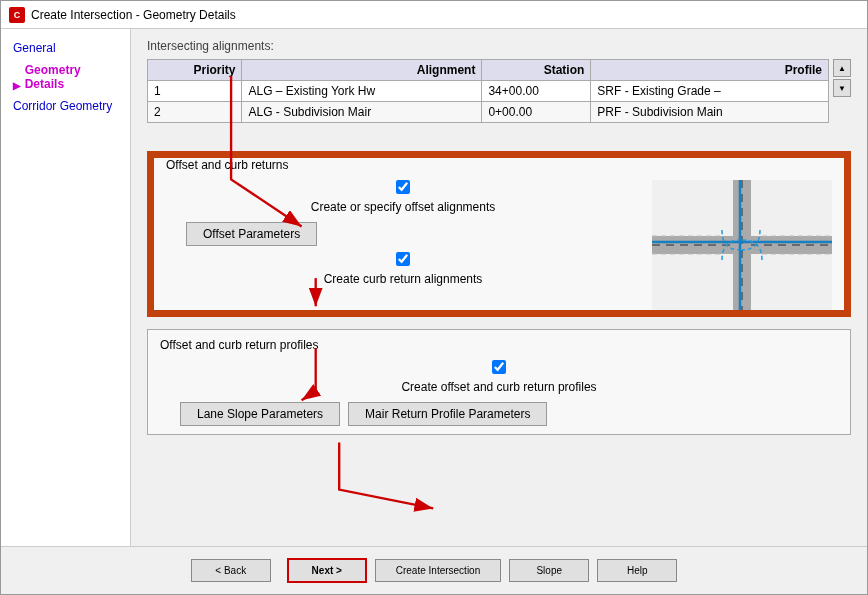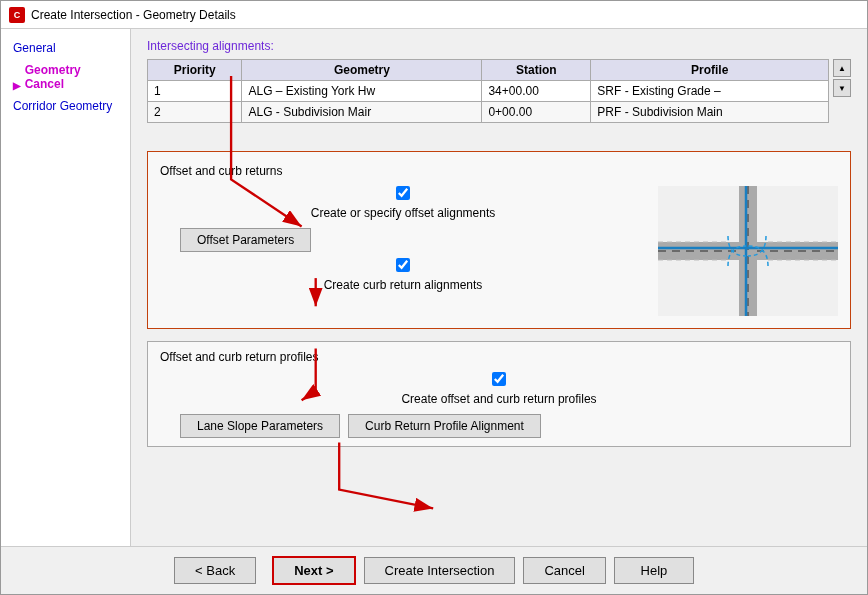--- a/index.html
+++ b/index.html
@@ -73,35 +73,35 @@
     
     .panel {
       flex: 1;
       padding: 10px 16px;
       overflow-y: auto;
       background: #f0f0f0;
       position: relative;
     }
     .section-label {
       font-size: 12px;
-      color: #6d28d9;
+      color: #404040;
       margin-bottom: 6px;
     }
     
     .intersecting-table {
       width: 100%;
       border-collapse: collapse;
       background: #fff;
       margin-bottom: 14px;
     }
     .intersecting-table th {
       background: #dde;
       border: 1px solid #aaa;
       padding: 3px 6px;
-      text-align: center;
+      text-align: right;
       font-weight: bold;
       font-size: 12px;
     }
     .intersecting-table td {
       border: 1px solid #aaa;
       padding: 3px 6px;
       font-size: 12px;
       background: #fff;
     }
     .intersecting-table tr:nth-child(even) td { background: #f7f7f7; }
@@ -120,23 +120,23 @@
       width: 18px;
       height: 18px;
       background: #e0e0e0;
       border: 1px solid #999;
       cursor: pointer;
       display: flex; align-items: center; justify-content: center;
       font-size: 8px;
     }
     
     .section-box {
-      border: 1px solid #c2410c;
+      border: 7px solid #c2410c;
       background: #f8f8f8;
-      padding: 12px 12px;
+      padding: 0 12px;
       margin-bottom: 12px;
     }
     .section-box-title {
       font-size: 12px;
       font-weight: normal;
       color: #000;
       margin-bottom: 8px;
     }
     .checkbox-row {
       display: flex;
@@ -210,21 +210,21 @@
       background: #f0f0f0;
       border-top: 1px solid #ccc;
       display: flex;
       align-items: center;
       justify-content: center;
       gap: 8px;
       padding: 0 16px;
     }
     .footer-btn {
       padding: 5px 20px;
-      font-size: 13px;
+      font-size: 10px;
       border: 1px solid #888;
       background: #e0e0e0;
       cursor: pointer;
       min-width: 80px;
     }
     .footer-btn.next-btn {
       border: 2px solid #cc0000;
       background: #e0e0e0;
       font-weight: bold;
       margin-left: 8px;
@@ -247,36 +247,36 @@
   </div>
 
   <div class="main-content">
 
     <div class="sidebar">
       <div class="sidebar-item">
         <span>General</span>
       </div>
       <div class="sidebar-item active">
         <span class="sidebar-arrow">▶</span>
-        <span>Geometry Cancel</span>
+        <span>Geometry Details</span>
       </div>
       <div class="sidebar-item">
         <span>Corridor Geometry</span>
       </div>
     </div>
 
     <div class="panel">
 
       <div class="section-label">Intersecting alignments:</div>
       <div class="table-container">
         <table class="intersecting-table">
           <thead>
             <tr>
               <th>Priority</th>
-              <th>Geometry</th>
+              <th>Alignment</th>
               <th>Station</th>
               <th>Profile</th>
             </tr>
           </thead>
           <tbody>
             <tr>
               <td>1</td>
               <td>ALG – Existing York Hw</td>
               <td>34+00.00</td>
               <td>SRF - Existing Grade –</td>
@@ -346,21 +346,21 @@
       </div>
 
       <div class="profiles-section">
         <div class="section-box-title">Offset and curb return profiles</div>
         <div class="checkbox-row">
           <input type="checkbox" checked="" style="">
           <span>Create offset and curb return profiles</span>
         </div>
         <div class="profiles-btn-row">
           <button class="btn">Lane Slope Parameters</button>
-          <button class="btn">Curb Return Profile Alignment</button>
+          <button class="btn">Mair Return Profile Parameters</button>
         </div>
       </div>
 
       <svg class="arrow-overlay" style="position:absolute;top:0;left:0;width:100%;height:100%;pointer-events:none;" viewBox="0 0 740 550" xmlns="http://www.w3.org/2000/svg">
 
         <defs>
           <marker id="arrowhead" markerWidth="8" markerHeight="6" refX="8" refY="3" orient="auto">
             <polygon points="0 0, 8 3, 0 6" fill="#cc0000"></polygon>
           </marker>
         </defs>
@@ -374,16 +374,16 @@
         <path d="M 200,440 L 200,490 L 300,510" stroke="#cc0000" stroke-width="2.5" fill="none" marker-end="url(#arrowhead)"></path>
       </svg>
 
     </div>
   </div>
 
   <div class="footer">
     <button class="footer-btn">&lt; Back</button>
     <button class="footer-btn next-btn">Next &gt;</button>
     <button class="footer-btn">Create Intersection</button>
-    <button class="footer-btn">Cancel</button>
+    <button class="footer-btn">Slope</button>
     <button class="footer-btn">Help</button>
   </div>
 </div>
 
 </body></html>

